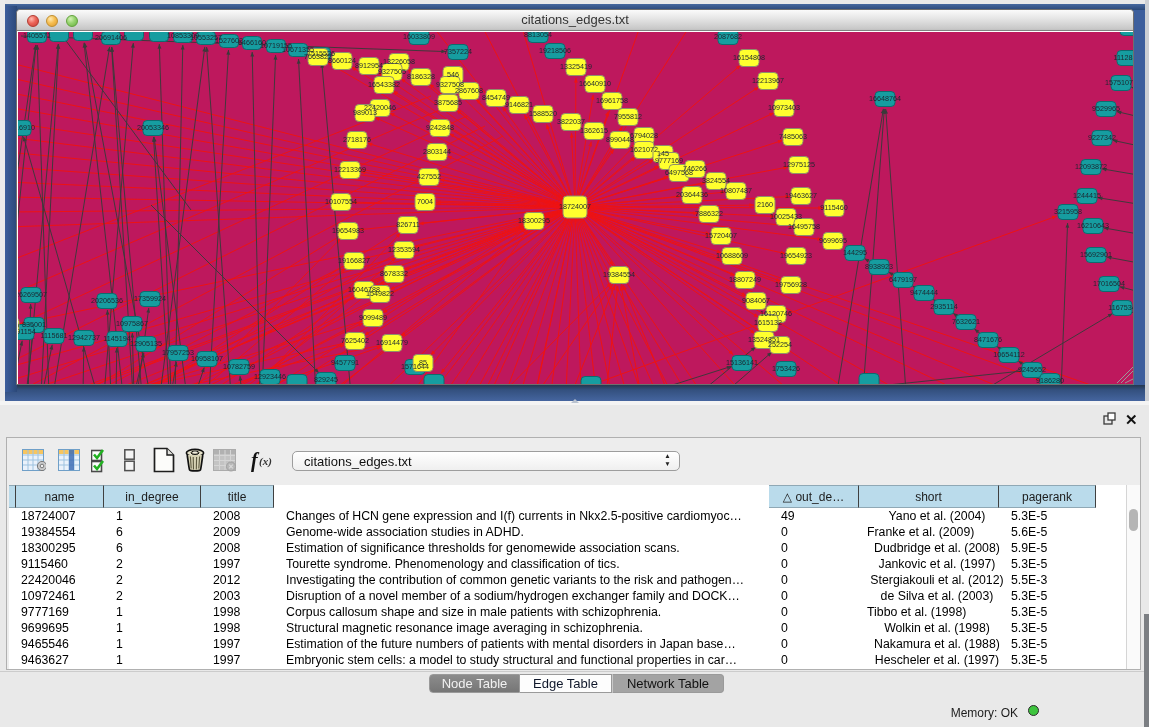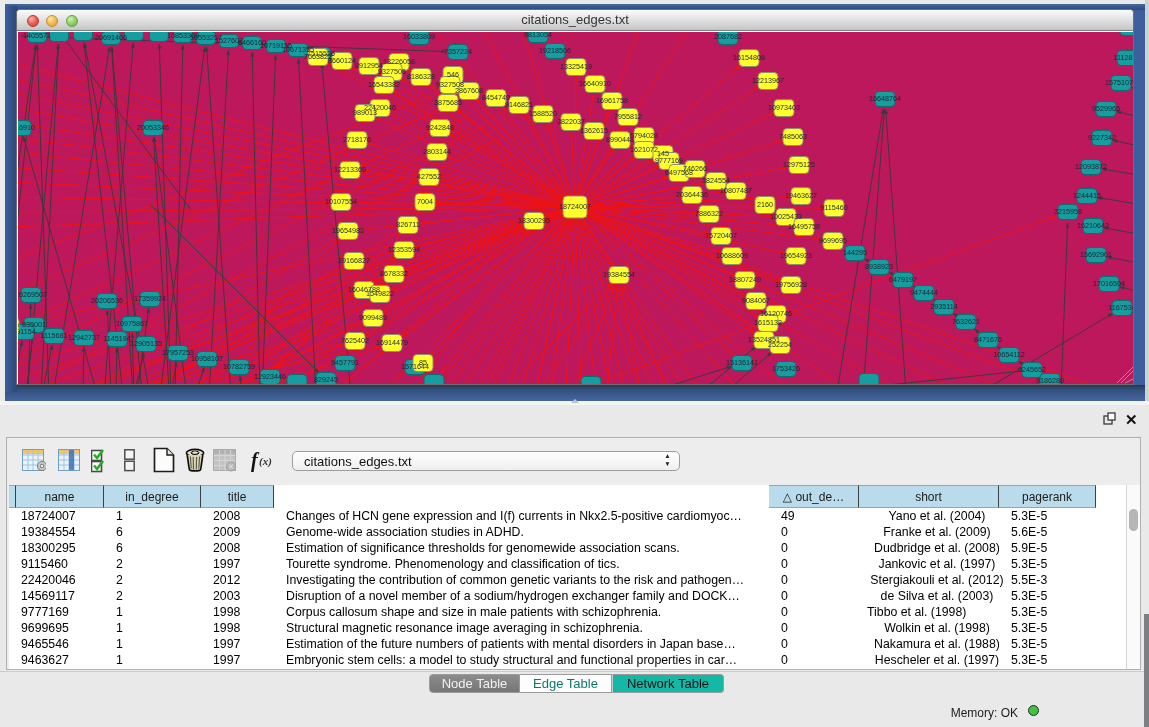--- a/index.html
+++ b/index.html
@@ -30,22 +30,22 @@
 #thead .c{position:absolute;top:0;height:23px;background:#badbeb;border-right:1px solid #404040;border-top:1px solid #8fa8b5;border-bottom:1px solid #8fa8b5;text-align:center;line-height:22px}
 #tbody{position:absolute;left:0;top:23px;width:1117px;font-size:12.3px;color:#000}
 .tr{position:absolute;height:16px;line-height:16px;white-space:nowrap}
 .td{position:absolute;overflow:hidden}
 #vscroll{position:absolute;left:1119px;top:47px;width:14px;height:184px;background:#fafafa;border-left:1px solid #d5d5d5}
 #vthumb{position:absolute;left:2px;top:24px;width:9px;height:22px;border-radius:5px;background:#b5b5b5}
 #tabline{position:absolute;left:0;top:671px;width:1149px;height:1px;background:#cccccc}
 #tabbar{position:absolute;left:429px;top:674px;height:19px;z-index:3}
 .tab{position:absolute;top:0;height:19px;font-size:13px;line-height:18px;text-align:center;border:1px solid #9a9a9a}
 #tab1{left:0;width:91px;background:linear-gradient(#8c8c8c,#767676);color:#f2f2f2;border-radius:4px 0 0 4px}
-#tab2{left:91px;width:92px;background:#fdfdfd;color:#0f766e;border-left:none}
-#tab3{left:183px;width:112px;background:#14b8a6;color:#111;border-left:1px solid #c9c9c9;border-radius:0 4px 4px 0}
+#tab2{left:91px;width:92px;background:#fdfdfd;color:#0f172a;border-left:none}
+#tab3{left:183px;width:112px;background:#a3a3a3;color:#111;border-left:1px solid #c9c9c9;border-radius:0 4px 4px 0}
 #membar{position:absolute;left:0;top:693px;width:1054px;height:34px;background:#e9e9e9}
 #memtxt{position:absolute;right:36px;top:13px;font-size:12px;color:#1d1d1d}
 #memdot{position:absolute;right:15px;top:12px;width:11px;height:11px;border-radius:50%;background:#3ec43e;border:1px solid #2c2c2c}
 #rsdark{position:absolute;right:0;top:614px;width:5px;height:113px;background:#7c7f83}
 #divtri{position:absolute;left:571px;top:399px;width:0;height:0;border-left:4px solid transparent;border-right:4px solid transparent;border-bottom:4px solid #b9c2cf}
 #fliptn{position:absolute;left:1103px;top:412px;width:13px;height:13px}
 #closex{position:absolute;left:1125px;top:411px;font-size:15px;color:#111;font-weight:bold}
 .ticon{position:absolute;top:9px}
 </style></head>
 <body>
@@ -593,21 +593,21 @@
             <span class="td" style="left:772px;width:84px">49</span>
             <span class="td" style="left:858px;width:140px;text-align:center">Yano et al. (2004)</span>
             <span class="td" style="left:1002px;width:92px">5.3E‑5</span>
           </div>
           <div class="tr" style="top:16px">
             <span class="td" style="left:12px;width:88px">19384554</span>
             <span class="td" style="left:107px;width:90px">6</span>
             <span class="td" style="left:204px;width:66px">2009</span>
             <span class="td" style="left:277px;width:488px">Genome‑wide association studies in ADHD.</span>
             <span class="td" style="left:772px;width:84px">0</span>
-            <span class="td" style="left:858px;width:140px;text-align:center">Franke et al. (2009)</span>
+            <span class="td" style="left:858px;width:140px;">Franke et al. (2009)</span>
             <span class="td" style="left:1002px;width:92px">5.6E‑5</span>
           </div>
           <div class="tr" style="top:32px">
             <span class="td" style="left:12px;width:88px">18300295</span>
             <span class="td" style="left:107px;width:90px">6</span>
             <span class="td" style="left:204px;width:66px">2008</span>
             <span class="td" style="left:277px;width:488px">Estimation of significance thresholds for genomewide association scans.</span>
             <span class="td" style="left:772px;width:84px">0</span>
             <span class="td" style="left:858px;width:140px;text-align:center">Dudbridge et al. (2008)</span>
             <span class="td" style="left:1002px;width:92px">5.9E‑5</span>
@@ -624,21 +624,21 @@
           <div class="tr" style="top:64px">
             <span class="td" style="left:12px;width:88px">22420046</span>
             <span class="td" style="left:107px;width:90px">2</span>
             <span class="td" style="left:204px;width:66px">2012</span>
             <span class="td" style="left:277px;width:488px">Investigating the contribution of common genetic variants to the risk and pathogen…</span>
             <span class="td" style="left:772px;width:84px">0</span>
             <span class="td" style="left:858px;width:140px;text-align:center">Stergiakouli et al. (2012)</span>
             <span class="td" style="left:1002px;width:92px">5.5E‑3</span>
           </div>
           <div class="tr" style="top:80px">
-            <span class="td" style="left:12px;width:88px">14569117</span>
+            <span class="td" style="left:12px;width:88px">10972461</span>
             <span class="td" style="left:107px;width:90px">2</span>
             <span class="td" style="left:204px;width:66px">2003</span>
             <span class="td" style="left:277px;width:488px">Disruption of a novel member of a sodium/hydrogen exchanger family and DOCK…</span>
             <span class="td" style="left:772px;width:84px">0</span>
             <span class="td" style="left:858px;width:140px;text-align:center">de Silva et al. (2003)</span>
             <span class="td" style="left:1002px;width:92px">5.3E‑5</span>
           </div>
           <div class="tr" style="top:96px">
             <span class="td" style="left:12px;width:88px">9777169</span>
             <span class="td" style="left:107px;width:90px">1</span>

